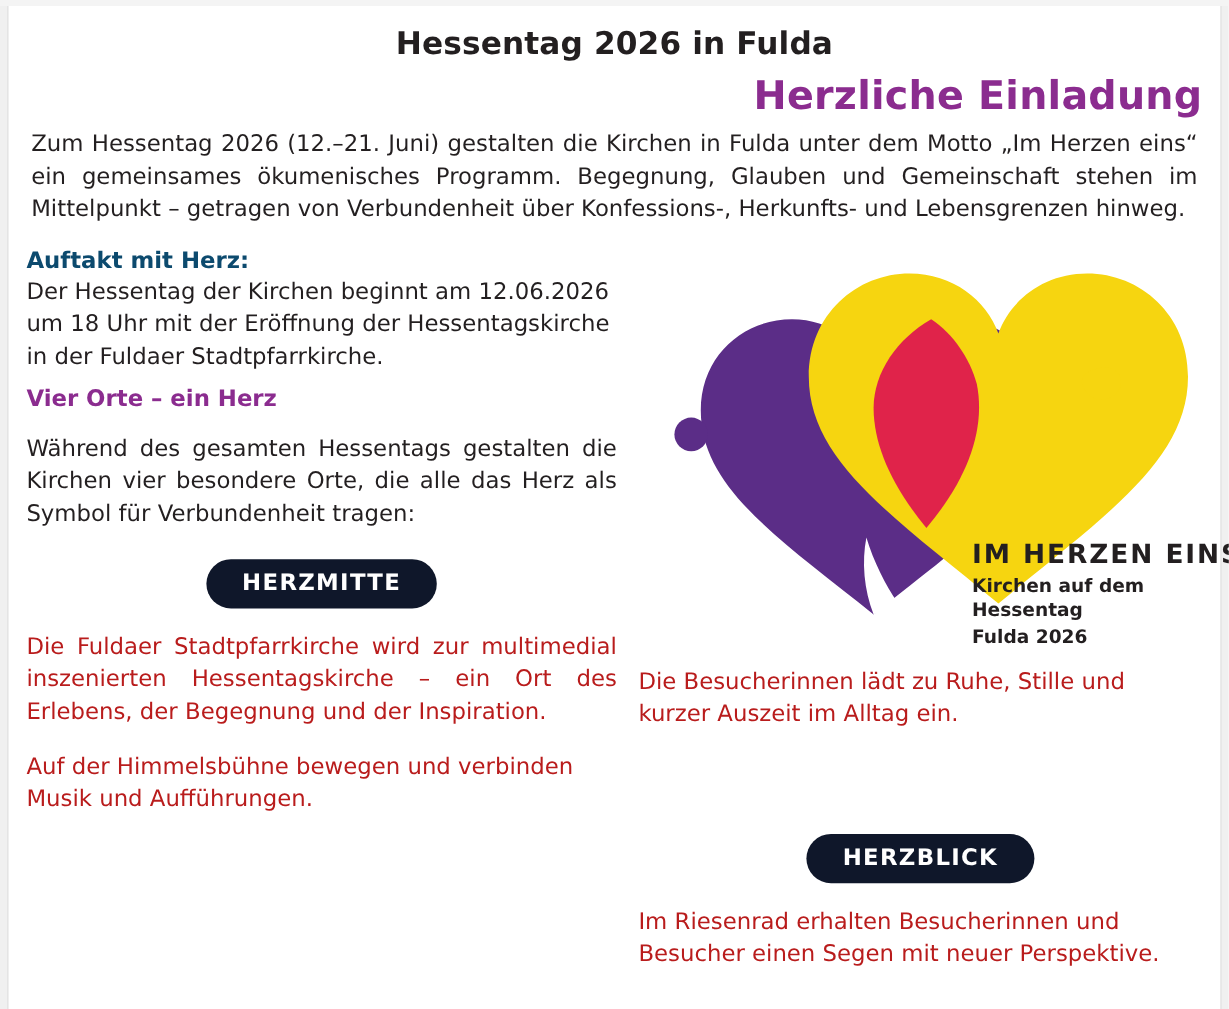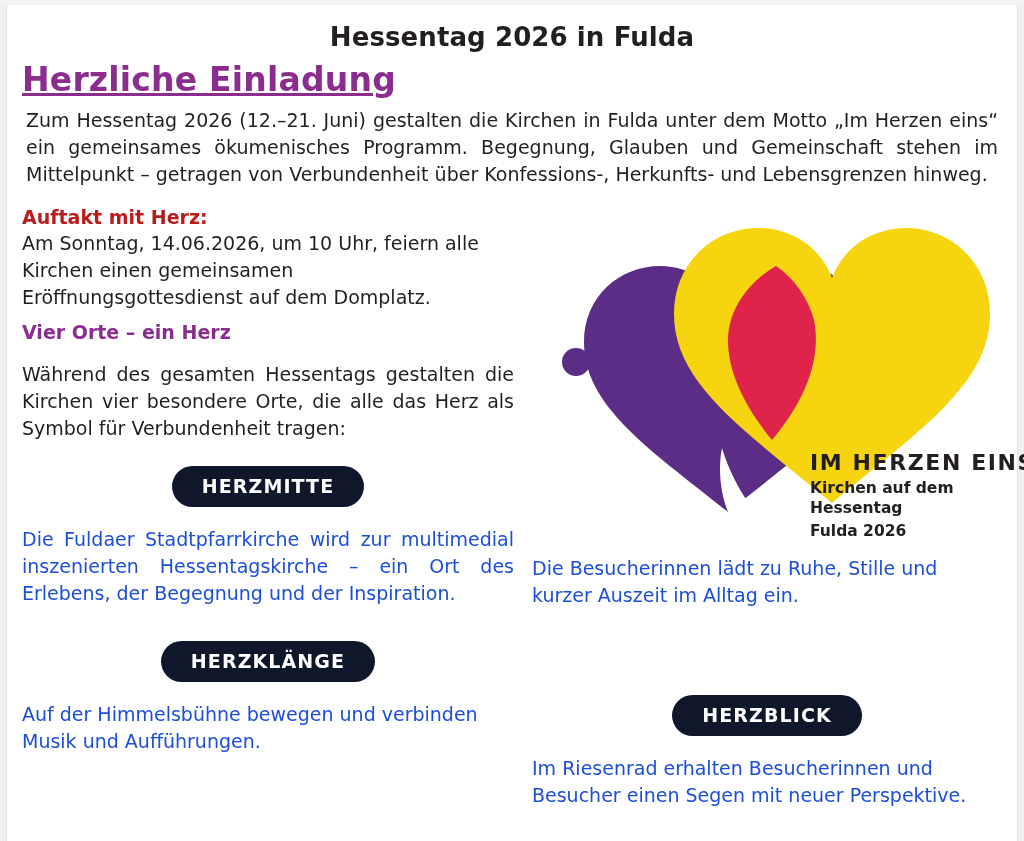--- a/index.html
+++ b/index.html
@@ -40,26 +40,25 @@
   h1.title {
     margin: 12px 0 0 0;
     text-align: center;
     font-size: 26px;
     font-weight: 600;
     letter-spacing: 0.1px;
     color: #231f20;
   }
   h2.subtitle {
     margin: 8px 0 0 0;
-    text-align: left;
+    text-align: right;
     font-size: 33px;
     font-weight: 700;
     color: #8b2c8f;
     letter-spacing: 0.2px;
-    text-decoration: underline;
   }
 
   .intro {
     margin: 8px 4px 0 4px;
     font-size: 19px;
     line-height: 1.42;
     text-align: justify;
     color: #231f20;
   }
 
@@ -71,21 +70,21 @@
   .col-left {
     width: 492px;
     flex: 0 0 492px;
   }
   .col-right {
     flex: 1 1 auto;
     position: relative;
   }
 
   .lead {
-    color: #b91c1c;
+    color: #0c4a6e;
     font-weight: 700;
     font-size: 19px;
     margin: 0 0 2px 0;
   }
   p.body {
     font-size: 19px;
     line-height: 1.42;
     margin: 0 0 0 0;
     color: #231f20;
   }
@@ -146,21 +145,21 @@
     border-radius: 22px;
     border: none;
     cursor: pointer;
     font-family: "DejaVu Sans", sans-serif;
   }
   .pill-row.tight { margin-top: 34px; }
 
   .desc {
     font-size: 19px;
     line-height: 1.42;
-    color: #1d4ed8;
+    color: #b91c1c;
   }
   .desc.justify { text-align: justify; }
 </style>
 </head>
 <body>
 
 <div class="edge-left"></div>
 <div class="edge-right"></div>
 <div class="edge-top"></div>
 
@@ -168,33 +167,30 @@
 
   <h1 class="title">Hessentag 2026 in Fulda</h1>
   <h2 class="subtitle">Herzliche Einladung</h2>
 
   <p class="intro">Zum Hessentag 2026 (12.–21. Juni) gestalten die Kirchen in Fulda unter dem Motto „Im Herzen eins“ ein gemeinsames ökumenisches Programm. Begegnung, Glauben und Gemeinschaft stehen im Mittelpunkt – getragen von Verbundenheit über Konfessions-, Herkunfts- und Lebensgrenzen hinweg.</p>
 
   <div class="columns">
 
     <div class="col-left">
       <div class="lead">Auftakt mit Herz:</div>
-      <p class="body gap-para">Am Sonntag,  14.06.2026, um 10 Uhr, feiern alle Kirchen einen gemeinsamen Eröffnungsgottesdienst auf dem Domplatz.</p>
+      <p class="body">Der Hessentag der Kirchen beginnt am 12.06.2026 um 18 Uhr mit der Eröffnung der Hessentagskirche in der Fuldaer Stadtpfarrkirche.</p>
 
       <div class="section-head">Vier Orte – ein Herz</div>
       <p class="body justified">Während des gesamten Hessentags gestalten die Kirchen vier besondere Orte, die alle das Herz als Symbol für Verbundenheit tragen:</p>
 
       <div class="pill-row">
         <button class="pill">HERZMITTE</button>
       </div>
       <p class="desc justify">Die Fuldaer Stadtpfarrkirche wird zur multimedial inszenierten Hessentagskirche – ein Ort des Erlebens, der Begegnung und der Inspiration.</p>
 
-      <div class="pill-row tight">
-        <button class="pill">HERZKLÄNGE</button>
-      </div>
       <p class="desc">Auf der Himmelsbühne bewegen und verbinden Musik und Aufführungen.</p>
     </div>
 
     <div class="col-right">
 
       <div class="logo-wrap">
         <svg class="logo-svg" width="500" height="330" viewBox="0 0 500 330">
 
           <path d="M196 320 C116 256 52 214 52 150 C52 104 88 74 128 74 C160 74 186 94 196 120 C206 94 232 74 264 74 C304 74 340 104 340 150 C340 214 276 256 196 320 Z" fill="#5b2d87"></path>
 

